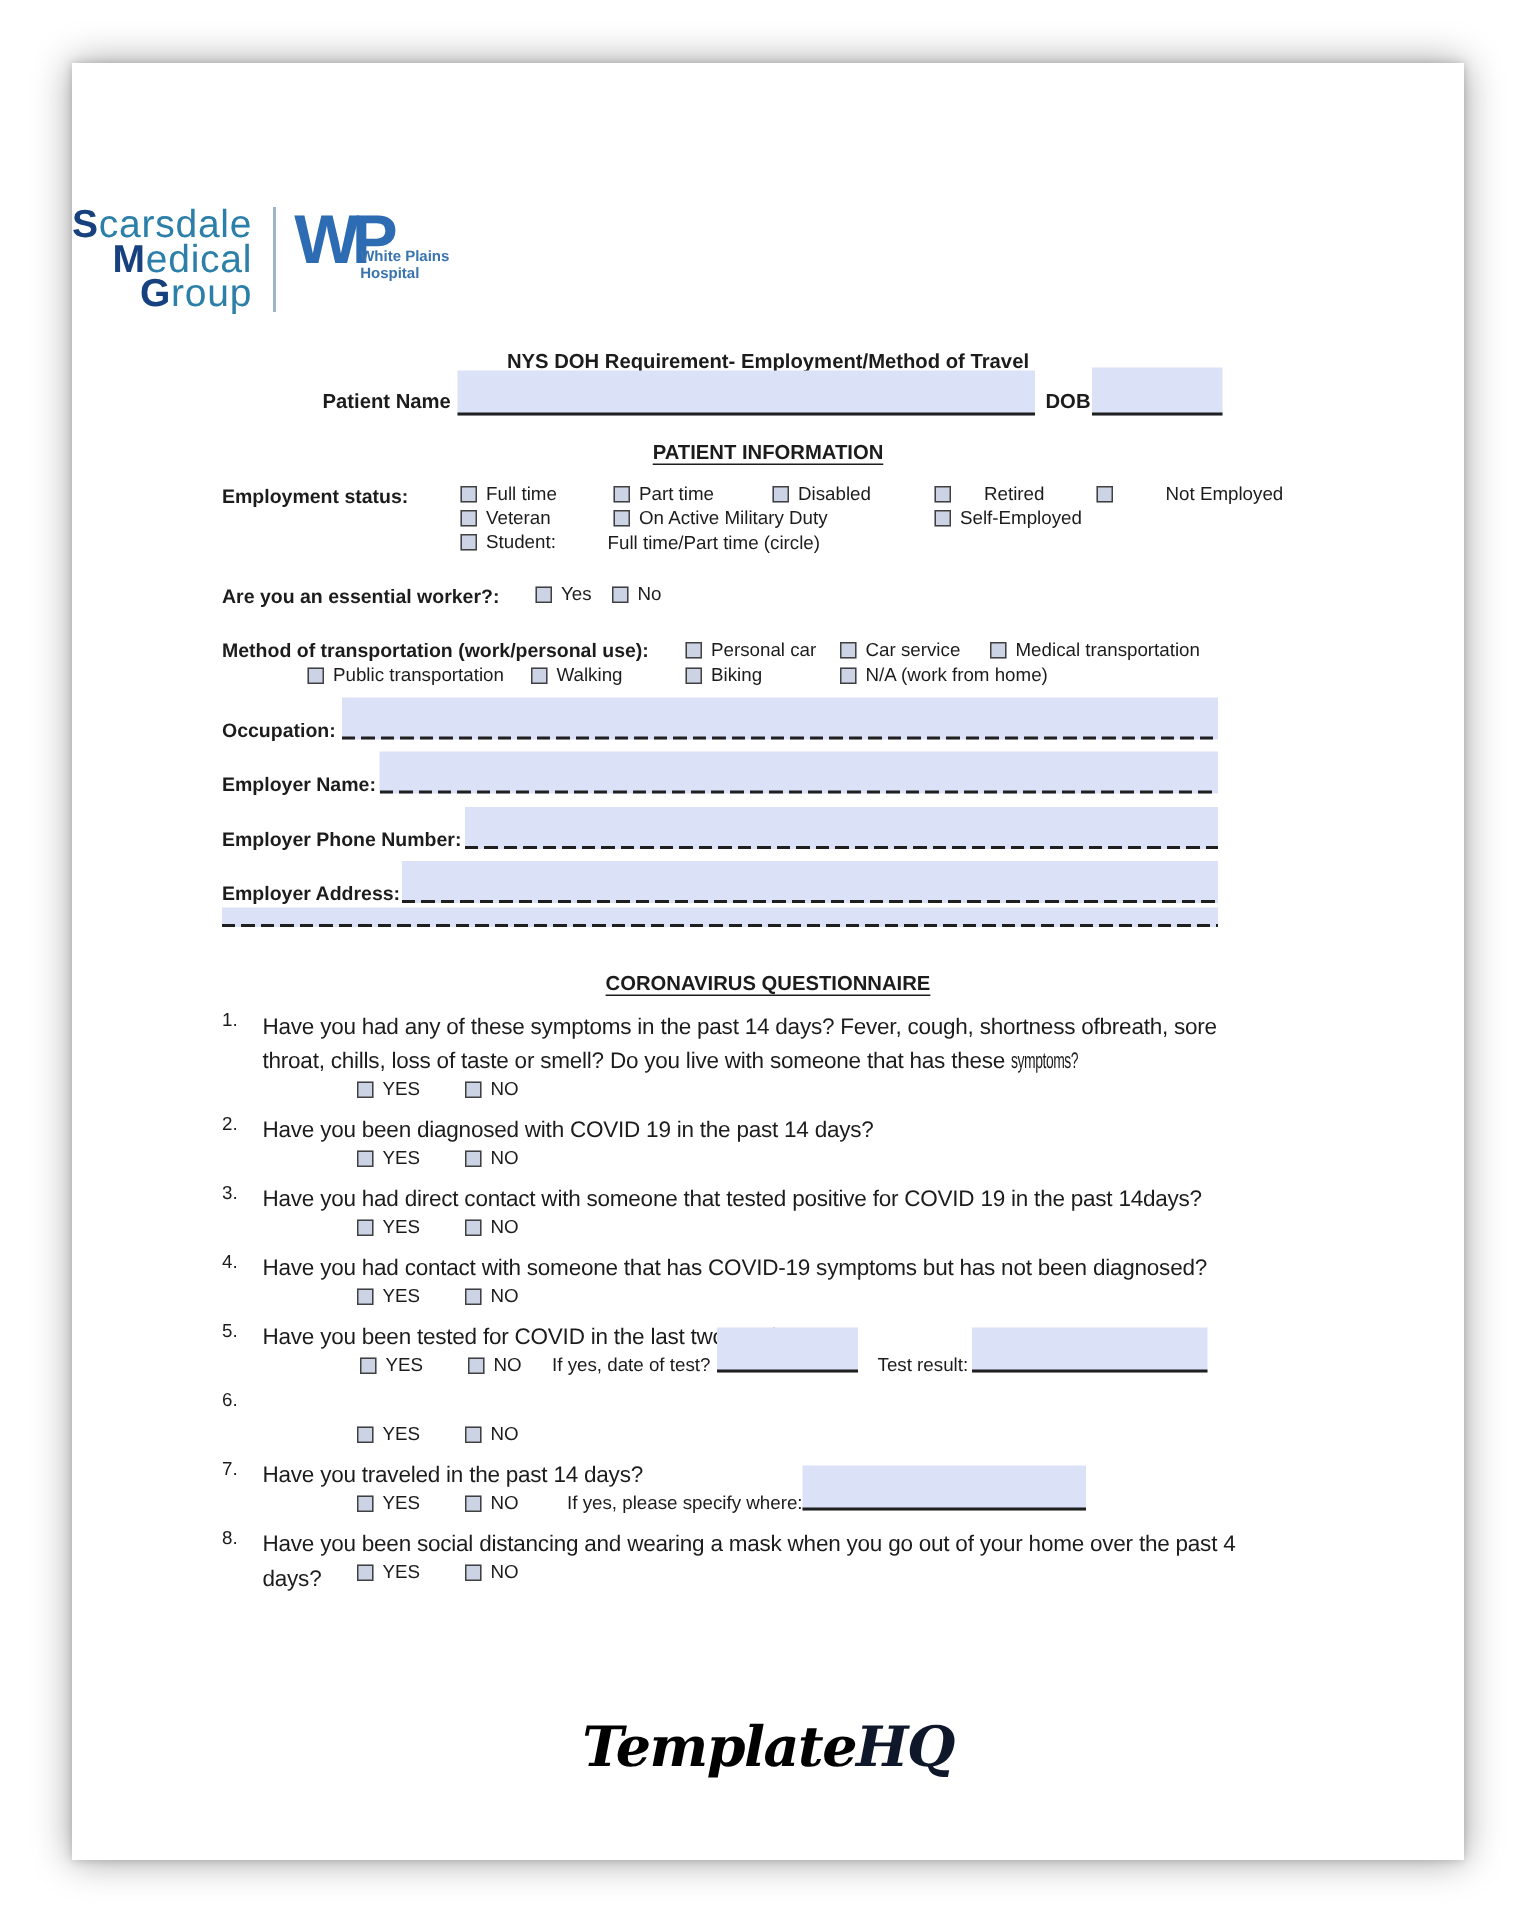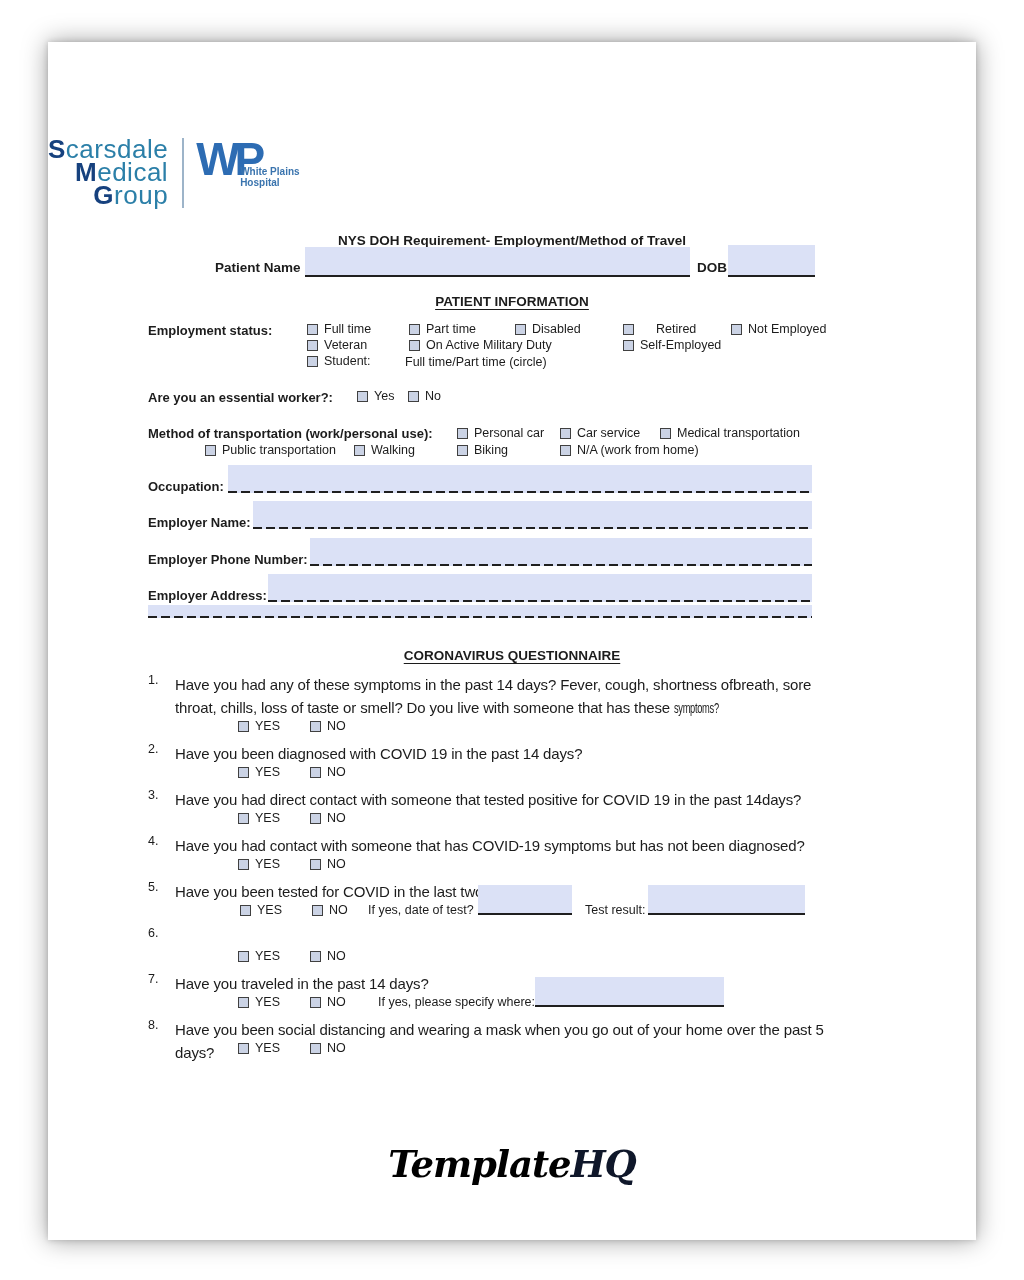--- a/index.html
+++ b/index.html
@@ -87,21 +87,21 @@
         <span>Part time</span>
       </span>
     <span class="opt" style="left:467px; top:280px;">
         <span class="cb"></span>
         <span>Disabled</span>
       </span>
     <span class="opt" style="left:575px; top:280px;gap:16px;">
         <span class="cb"></span>
         <span>Retired</span>
       </span>
-    <span class="opt" style="left:683px; top:280px;">
+    <span class="opt" style="left:683px; top:280px;gap:29px;">
         <span class="cb"></span>
         <span>Not Employed</span>
       </span>
     <span class="opt" style="left:259px; top:296px;">
         <span class="cb"></span>
         <span>Veteran</span>
       </span>
     <span class="opt" style="left:361px; top:296px;">
         <span class="cb"></span>
         <span>On Active Military Duty</span>
@@ -247,21 +247,21 @@
         <span>YES</span>
       </span>
     <span class="opt" style="left:262px; top:953px;">
         <span class="cb"></span>
         <span>NO</span>
       </span>
     <span class="plain" style="left:330px; top:953px;">If yes, please specify where:</span>
     <div class="field" style="left:487px; top:935px; width:189px; height:30px;"></div>
 
     <div class="qnum" style="top:976px;">8.</div>
-    <div class="qtext" style="top:976px;">Have you been social distancing and wearing a mask when you go out of your home over the past 5 days?</div>
+    <div class="qtext" style="top:976px;">Have you been social distancing and wearing a mask when you go out of your home over the past 4 days?</div>
     <span class="opt" style="left:190px; top:999px;">
         <span class="cb"></span>
         <span>YES</span>
       </span>
     <span class="opt" style="left:262px; top:999px;">
         <span class="cb"></span>
         <span>NO</span>
       </span>
 
     <div class="footer-brand">

